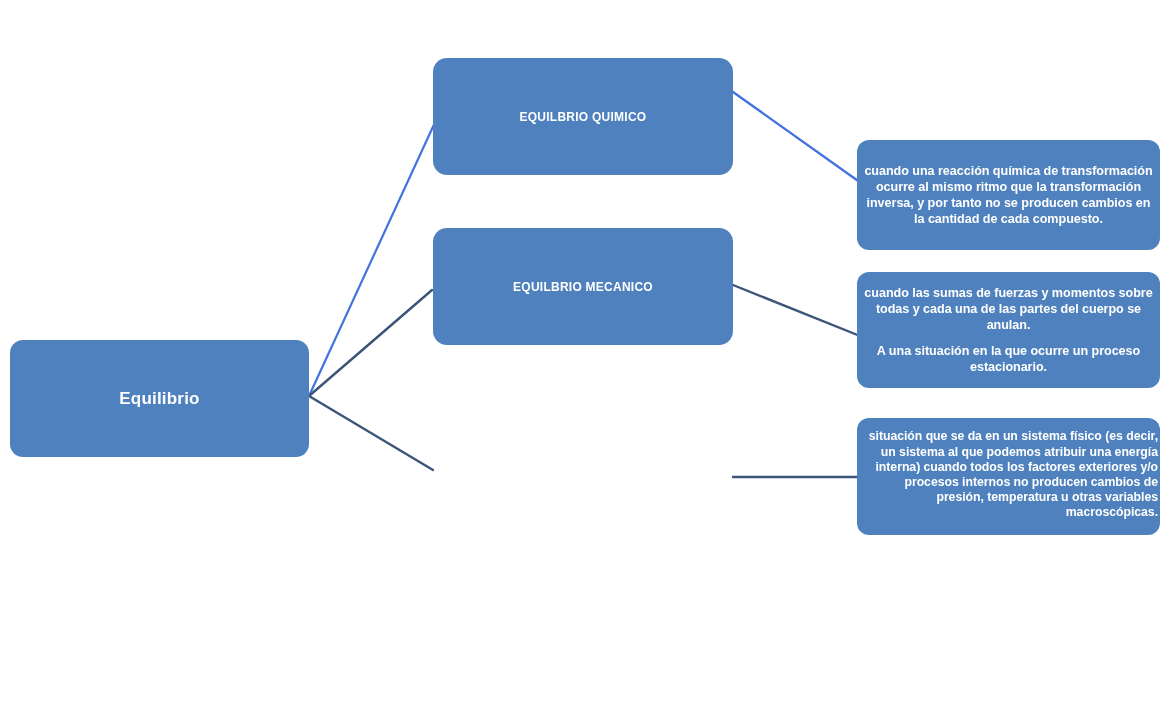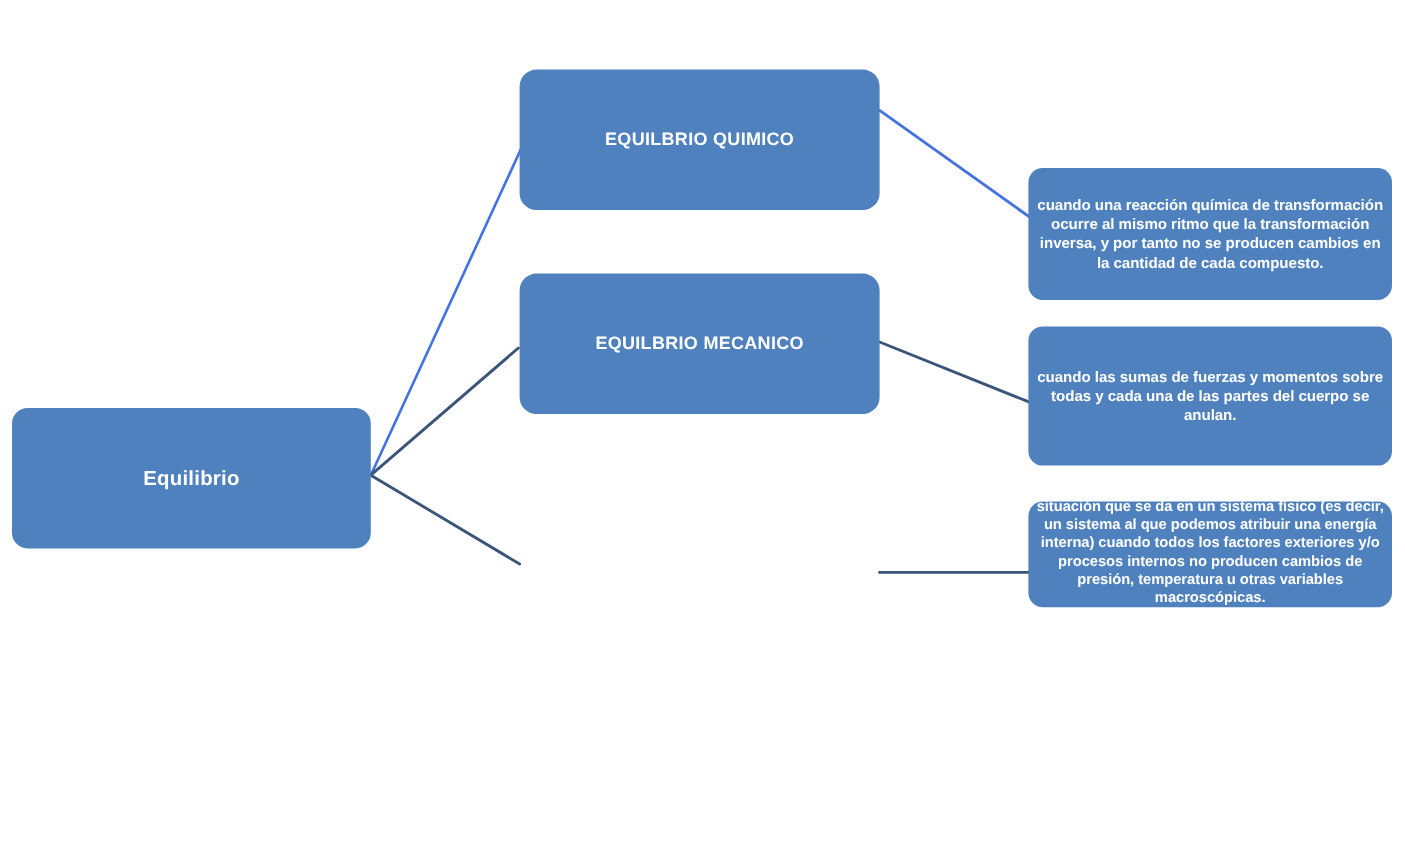--- a/index.html
+++ b/index.html
@@ -53,21 +53,21 @@
   }
   .node-cat {
     width: 300px;
     height: 117px;
     left: 433px;
   }
   .node-cat.cat-0 { top: 58px; }
   .node-cat.cat-1 { top: 228px; }
   .node-cat.cat-2 { top: 419px; }
   .node-cat .node-label {
-    font-size: 15px;
+    font-size: 12px;
     font-weight: bold;
     letter-spacing: 0.25px;
   }
   .node-desc {
     width: 303px;
     left: 857px;
     border-radius: 12px;
     padding: 8px 4px;
     line-height: 1.28;
     font-size: 12.6px;
@@ -77,25 +77,26 @@
   .node-desc.desc-0 {
     top: 140px;
     height: 110px;
   }
   .node-desc.desc-1 {
     top: 272px;
     height: 116px;
   }
   .node-desc.desc-2 {
     top: 418px;
-    height: 88px;
+    height: 117px;
     font-size: 12.3px;
     line-height: 1.24;
     padding-left: 2px;
     padding-right: 2px;
+    text-align: right;
   }
   .node-desc p {
     margin: 0;
   }
   .node-desc p + p {
     margin-top: 9px;
   }
   .node-desc.desc-2 .desc-para {
     margin-top: -3px;
   }
@@ -132,19 +133,20 @@
     <span class="node-label">EQUILBRIO MECANICO</span>
   </div>
 
 
   <div class="node node-desc desc-0">
     <p class="desc-para">cuando una reacción química de transformación ocurre al mismo ritmo que la transformación inversa, y por tanto no se producen cambios en la cantidad de cada compuesto.</p>
   </div>
 
   <div class="node node-desc desc-1">
     <p class="desc-para">cuando las sumas de fuerzas y momentos sobre todas y cada una de las partes del cuerpo se anulan.</p>
+    <p class="desc-para">A una situación en la que ocurre un proceso estacionario.</p>
   </div>
 
   <div class="node node-desc desc-2">
     <p class="desc-para">situación que se da en un sistema físico (es decir, un sistema al que podemos atribuir una energía interna) cuando todos los factores exteriores y/o procesos internos no producen cambios de presión, temperatura u otras variables macroscópicas.</p>
   </div>
 
 </div>
 
 </body></html>

